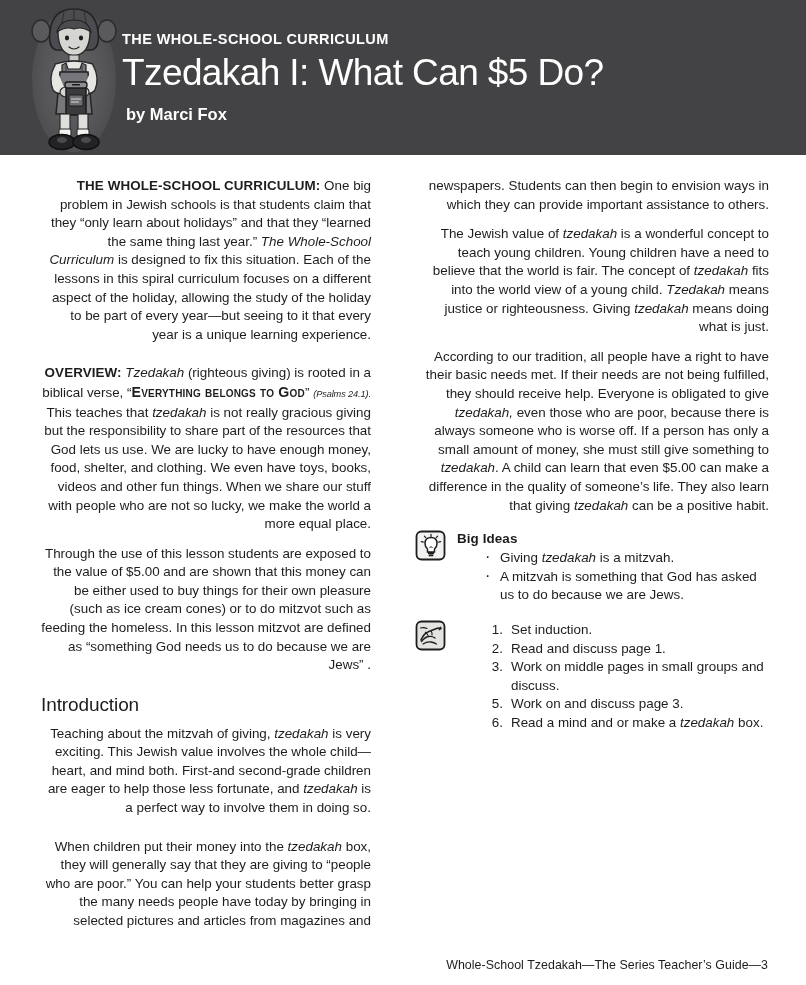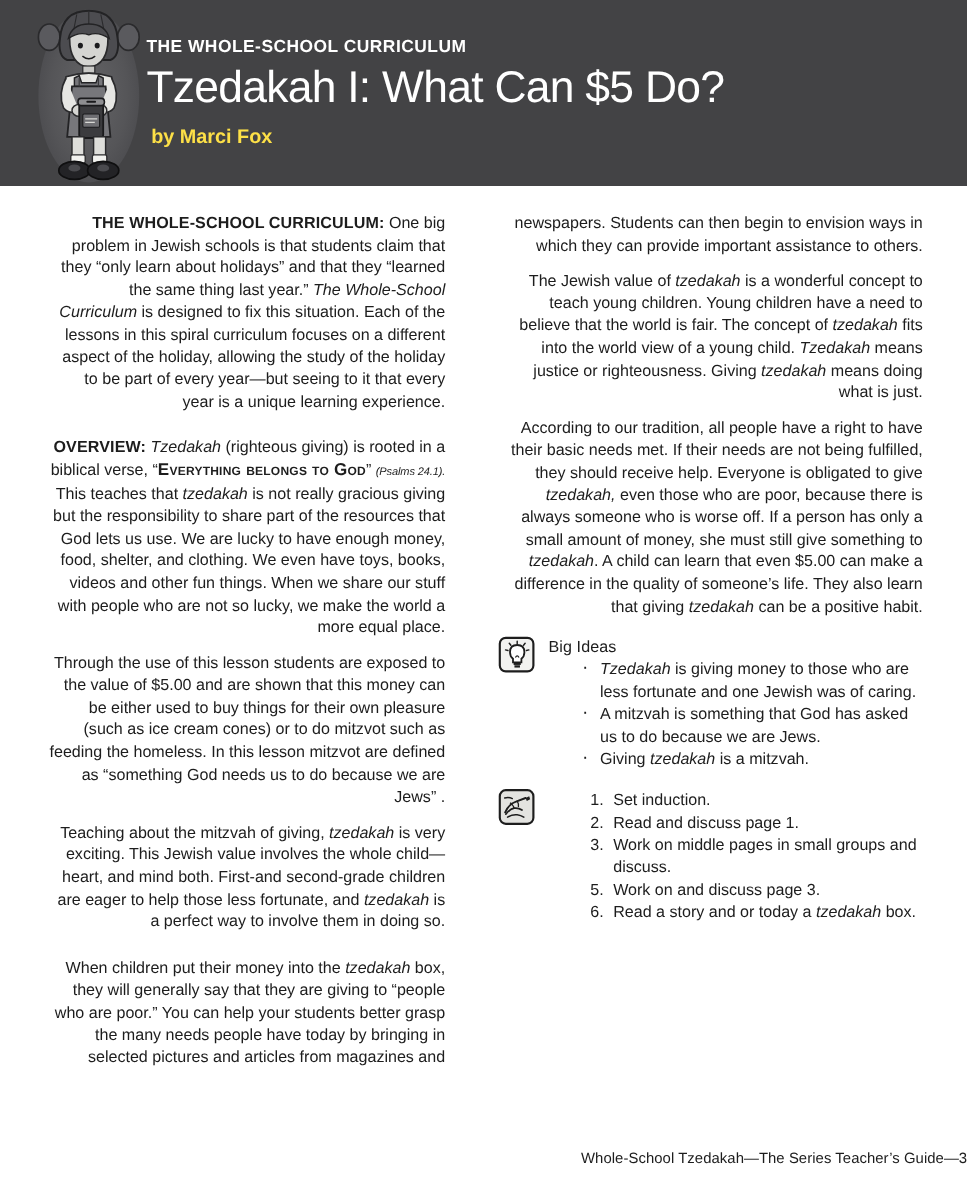--- a/index.html
+++ b/index.html
@@ -51,21 +51,21 @@
     color: #ffffff;
     line-height: 1.0;
     letter-spacing: -0.6px;
     margin: 0 0 14px 0;
     white-space: nowrap;
   }
 
   .byline {
     font-size: 16.5px;
     font-weight: bold;
-    color: #fde047;
+    color: #ffffff;
     line-height: 1.1;
     margin: 0;
     padding-left: 4px;
     white-space: nowrap;
   }
 
   
   .illustration {
     position: absolute;
     left: 22px;
@@ -130,21 +130,21 @@
   .spacer-md { height: 9px; }
 
   
   .callout {
     position: relative;
     padding-left: 44px;
     margin-top: 16px;
   }
   .callout-title {
     font-size: 13.4px;
-    font-weight: normal;
+    font-weight: bold;
     line-height: 1.2;
     margin: 6px 0 2px 0;
     letter-spacing: 0.1px;
   }
   .callout-icon {
     position: absolute;
     left: 1px;
     top: -2px;
     width: 34px;
     height: 34px;
@@ -193,20 +193,21 @@
     text-align: right;
   }
 
   
   .footer {
     position: absolute;
     left: 0;
     top: 958px;
     width: 806px;
     text-align: right;
+    padding-right: 38px;
     box-sizing: border-box;
     font-size: 12.4px;
     color: #1d1d1d;
     letter-spacing: 0.05px;
   }
 </style>
 </head>
 <body>
 
 <div class="header-band">
@@ -284,20 +285,21 @@
   <div class="col col-left">
 
     <p><span class="lead-label">THE WHOLE-SCHOOL CURRICULUM:</span><span> One big problem in Jewish schools is that students claim that they “only learn about holidays” and that they “learned the same thing last year.” </span><span class="it">The Whole-School Curriculum</span><span> is designed to fix this situation. Each of the lessons in this spiral curriculum focuses on a different aspect of the holiday, allowing the study of the holiday to be part of every year—but seeing to it that every year is a unique learning experience.</span></p>
 
     <div class="spacer-md"></div>
 
     <p><span class="lead-label">OVERVIEW:</span><span> </span><span class="it">Tzedakah</span><span> (righteous giving) is rooted in a biblical verse, “</span><span class="smallcaps">Everything belongs to God</span><span>” </span><span class="cite">(Psalms 24.1).</span><span> This teaches that </span><span class="it">tzedakah</span><span> is not really gracious giving but the responsibility to share part of the resources that God lets us use. We are lucky to have enough money, food, shelter, and clothing. We even have toys, books, videos and other fun things. When we share our stuff with people who are not so lucky, we make the world a more equal place.</span></p>
 
     <p>Through the use of this lesson students are exposed to the value of $5.00 and are shown that this money can be either used to buy things for their own pleasure (such as ice cream cones) or to do mitzvot such as feeding the homeless. In this lesson mitzvot are defined as “something God needs us to do because we are Jews” .</p>
 
+    <h2 class="section-head">Introduction</h2>
 
     <p><span>Teaching about the mitzvah of giving, </span><span class="it">tzedakah</span><span> is very exciting. This Jewish value involves the whole child—heart, and mind both. First-and second-grade children are eager to help those less fortunate, and </span><span class="it">tzedakah</span><span> is a perfect way to involve them in doing so.</span></p>
 
     <div class="spacer-md"></div>
 
     <p class="tight"><span>When children put their money into the </span><span class="it">tzedakah</span><span> box, they will generally say that they are giving to “people who are poor.” You can help your students better grasp the many needs people have today by bringing in selected pictures and articles from magazines and</span></p>
 
   </div>
 
   <div class="col col-right">
@@ -318,23 +320,22 @@
           <path d="M15.5 19 Q17 16 18.5 19" stroke="#1d1d1d" stroke-width="1" fill="none"></path>
 
           <rect x="14" y="23" width="6" height="2.1" fill="#1d1d1d"></rect>
           <rect x="14.7" y="25.4" width="4.6" height="1.9" fill="#1d1d1d"></rect>
 
           <path d="M17 5.3 L17 7.4 M10.4 7.1 L11.7 8.7 M23.6 7.1 L22.3 8.7 M7.3 12.6 L9.3 13.1 M26.7 12.6 L24.7 13.1" stroke="#1d1d1d" stroke-width="1.2" stroke-linecap="round"></path>
         </svg>
       </div>
       <div class="callout-title">Big Ideas</div>
       <ul class="bullets">
-        <li><span class="it">Tzedakah</span><span> is giving money to those who are less fortunate and one Jewish was of caring.</span></li>
+        <li><span>Giving </span><span class="it">tzedakah</span><span> is a mitzvah.</span></li>
         <li><span>A mitzvah is something that God has asked us to do because we are Jews.</span></li>
-        <li><span>Giving </span><span class="it">tzedakah</span><span> is a mitzvah.</span></li>
       </ul>
     </div>
 
     <div class="callout">
       <div class="callout-icon">
         <svg viewBox="0 0 34 34" width="34" height="34" xmlns="http://www.w3.org/2000/svg">
           <rect x="2.5" y="2.5" width="28" height="28" rx="5" ry="5" fill="#e3e3e0" stroke="#1d1d1d" stroke-width="1.8"></rect>
 
           <path d="M7 21 Q10 14 16 12 Q20 10.5 24 9" stroke="#1d1d1d" stroke-width="1.6" fill="none" stroke-linecap="round"></path>
           <path d="M24 9 L27 7.5 L27.8 10 L25 11.4 Z" fill="#1d1d1d"></path>
@@ -343,20 +344,20 @@
           <path d="M11 13 Q14 15 14.5 18" stroke="#1d1d1d" stroke-width="1.1" fill="none"></path>
           <path d="M17 11.5 Q18.5 14 18 16.5" stroke="#1d1d1d" stroke-width="1.1" fill="none"></path>
           <path d="M6.5 9 Q10 8 13 9.5" stroke="#1d1d1d" stroke-width="1.1" fill="none" stroke-linecap="round"></path>
         </svg>
       </div>
       <ol class="numlist">
         <li><span class="num">1.</span><span>Set induction.</span></li>
         <li><span class="num">2.</span><span>Read and discuss page 1.</span></li>
         <li><span class="num">3.</span><span>Work on middle pages in small groups and discuss.</span></li>
         <li><span class="num">5.</span><span>Work on and discuss page 3.</span></li>
-        <li><span class="num">6.</span><span>Read a story and or today a </span><span class="it">tzedakah</span><span> box.</span></li>
+        <li><span class="num">6.</span><span>Read a mind and or make a </span><span class="it">tzedakah</span><span> box.</span></li>
       </ol>
     </div>
 
   </div>
 </div>
 
 <div class="footer">Whole-School Tzedakah—The Series Teacher’s Guide—3</div>
 
 </body></html>

